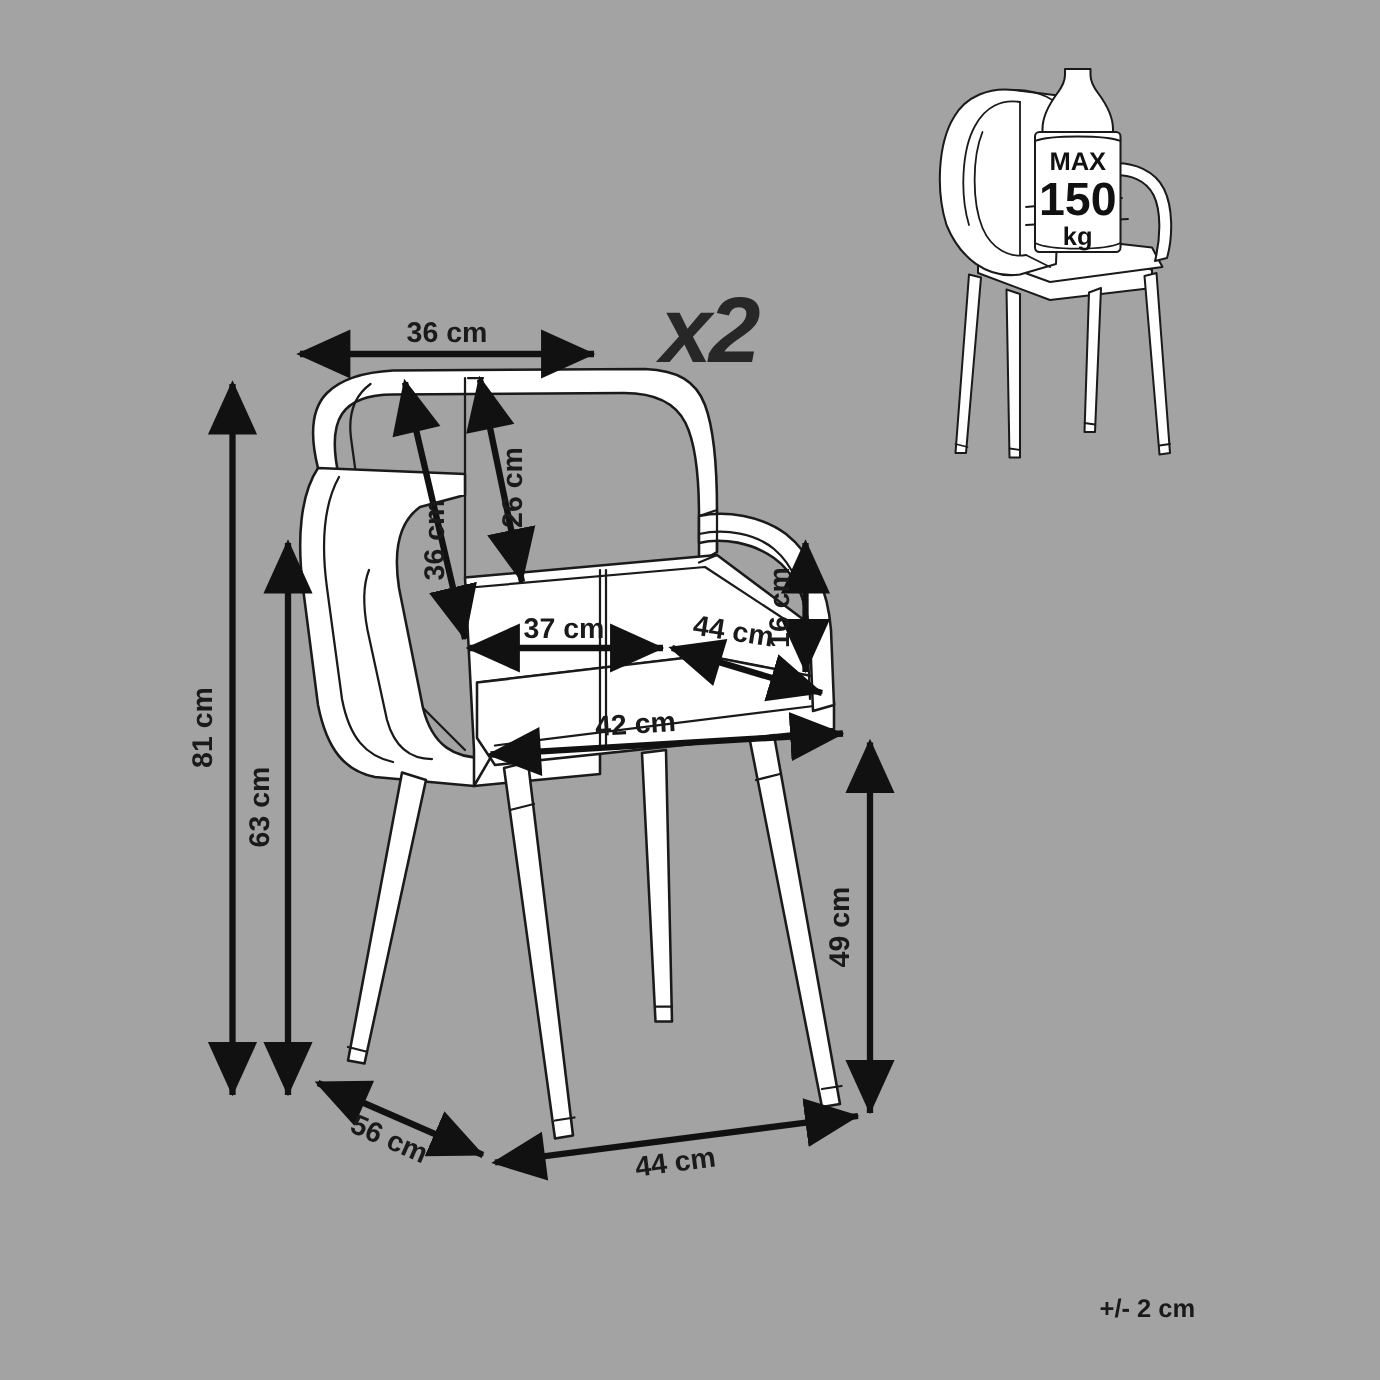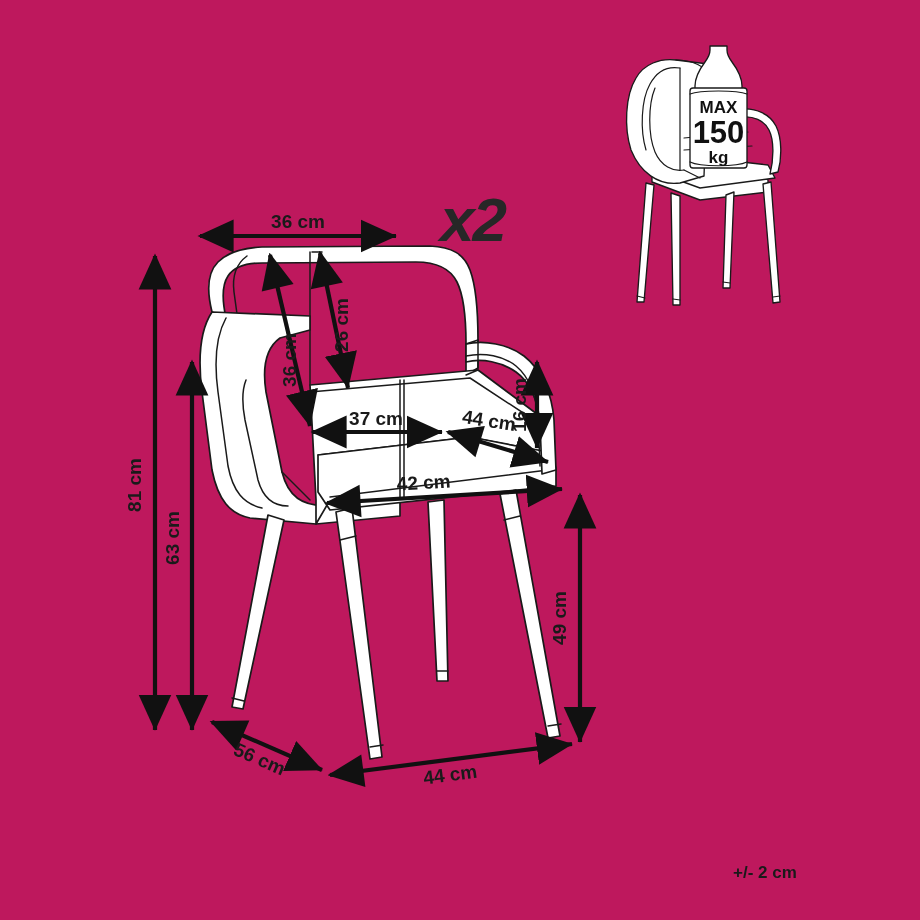--- a/index.html
+++ b/index.html
@@ -8,21 +8,21 @@
     padding: 0;
     background: #ffffff;
   }
   body {
     font-family: "Liberation Sans", sans-serif;
   }
   #stage {
     position: relative;
     width: 920px;
     height: 920px;
-    background: #be185d;
+    background: #a3a3a3;
     overflow: hidden;
   }
   #diagram-svg {
     position: absolute;
     left: 0;
     top: 0;
     width: 920px;
     height: 920px;
     display: block;
   }

